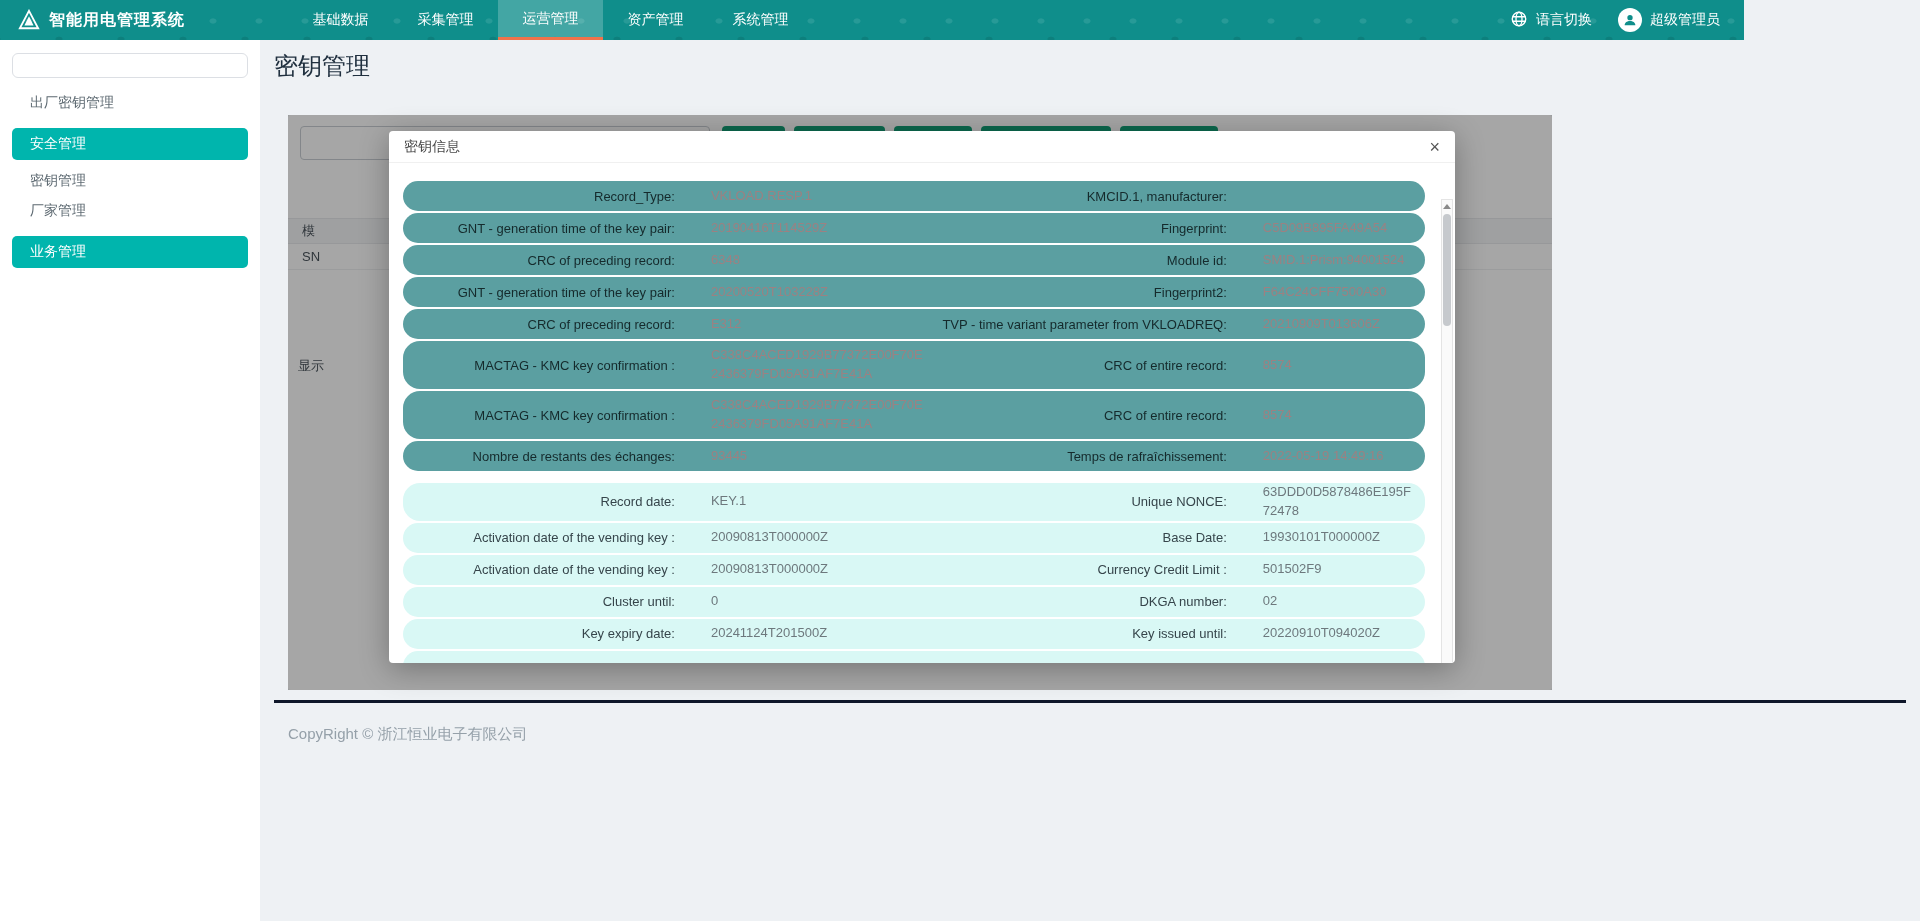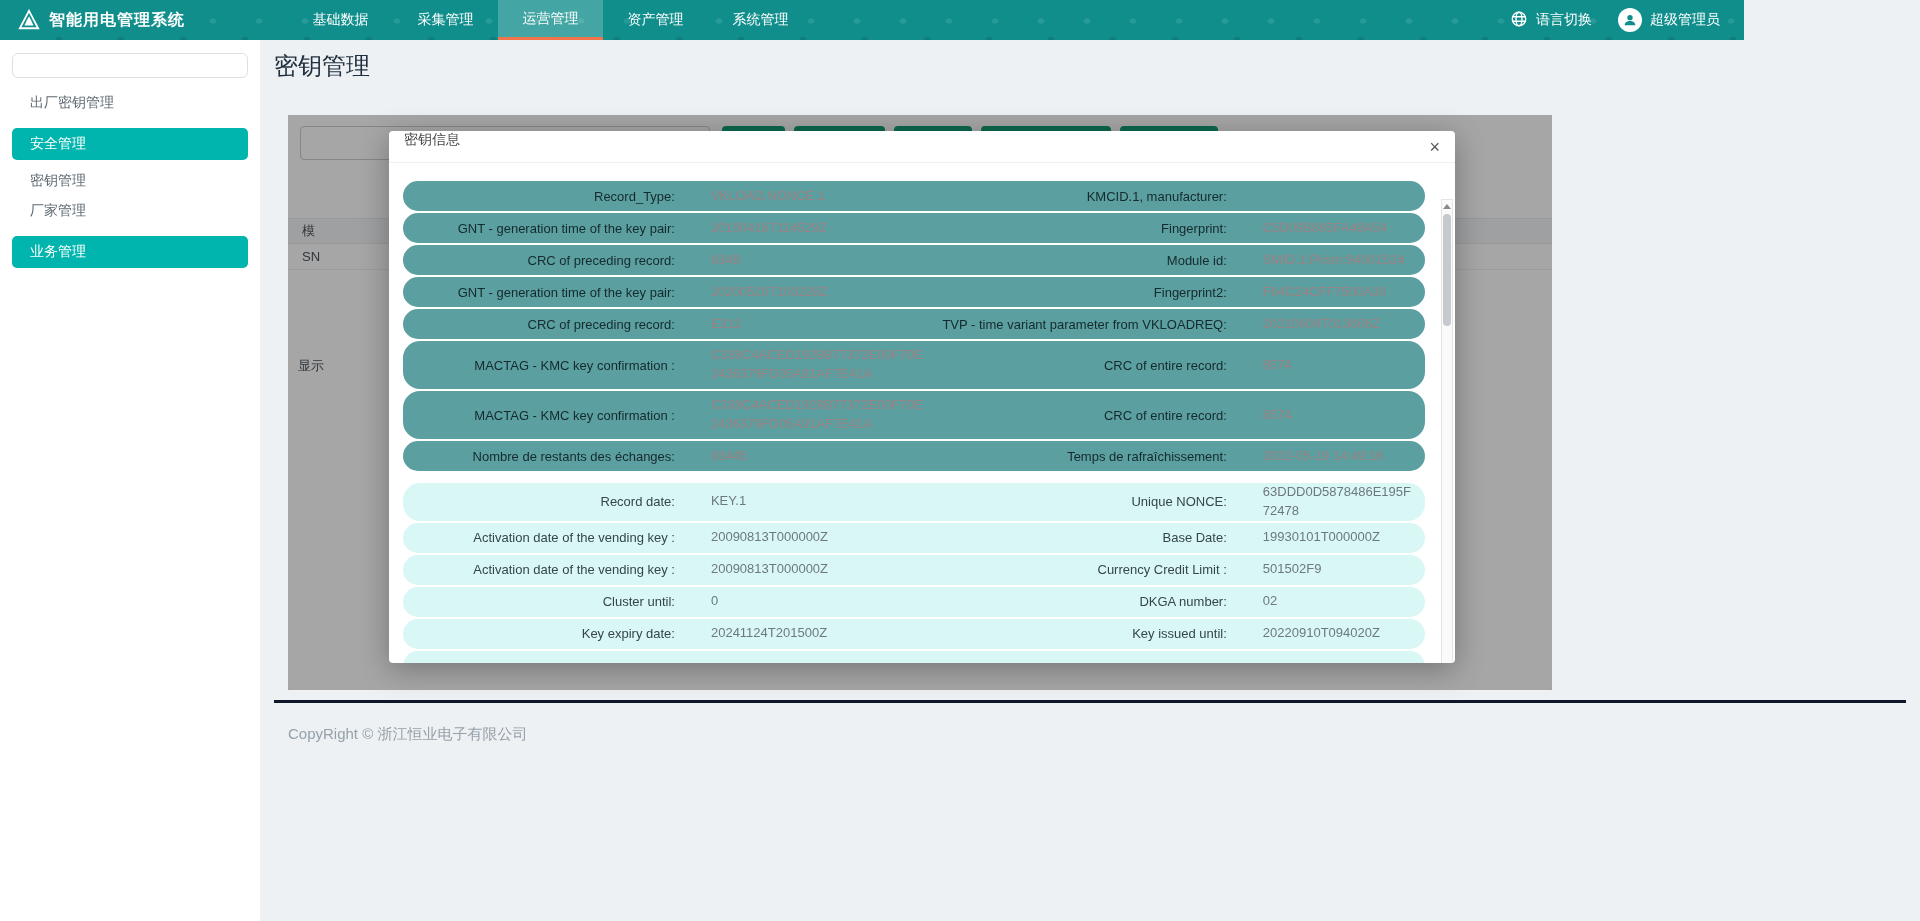--- a/index.html
+++ b/index.html
@@ -88,21 +88,21 @@
     position:absolute; left:28px; top:75px; width:1264px; height:575px;
     background:rgba(0,0,0,0.35);
   }
   
   .modal{
     position:absolute; left:129px; top:91px; width:1066px; height:532px;
     background:#fff; border-radius:4px; box-shadow:0 6px 30px rgba(0,0,0,0.3);
     overflow:hidden;
   }
   .modal-header{
-    height:32px; display:flex; padding:0 15px;
+    height:32px; display:flex; align-items:center; padding:0 15px;
     border-bottom:1px solid #f0f0f0;
   }
   .modal-title{ font-size:14px; color:#4a4a4a; }
   .modal-close{
     margin-left:auto; font-size:18px; color:#555; cursor:pointer; line-height:1;
     background:none; border:none; font-family:inherit;
   }
   .modal-body{ position:relative; height:500px; padding:18px 30px 0 14px; overflow:hidden; }
   .kv-section{ margin-bottom:12px; }
   .kv-row{
@@ -221,21 +221,21 @@
   <div class="modal">
     <div class="modal-header">
       <span class="modal-title">密钥信息</span>
       <button class="modal-close">×</button>
     </div>
     <div class="modal-body">
       <div id="kv-table">
           <div class="kv-section sec-teal">
             <div class="kv-row">
               <div class="kv-label">Record_Type:</div>
-              <div class="kv-value">VKLOAD.NONCE.1</div>
+              <div class="kv-value">VKLOAD.RESP.1</div>
               <div class="kv-label">KMCID.1, manufacturer:</div>
             </div>
             <div class="kv-row">
               <div class="kv-label">GNT - generation time of the key pair:</div>
               <div class="kv-value">20190416T114529Z</div>
               <div class="kv-label">Fingerprint:</div>
               <div class="kv-value">C5D09B895FA49A54</div>
             </div>
             <div class="kv-row">
               <div class="kv-label">CRC of preceding record:</div>

